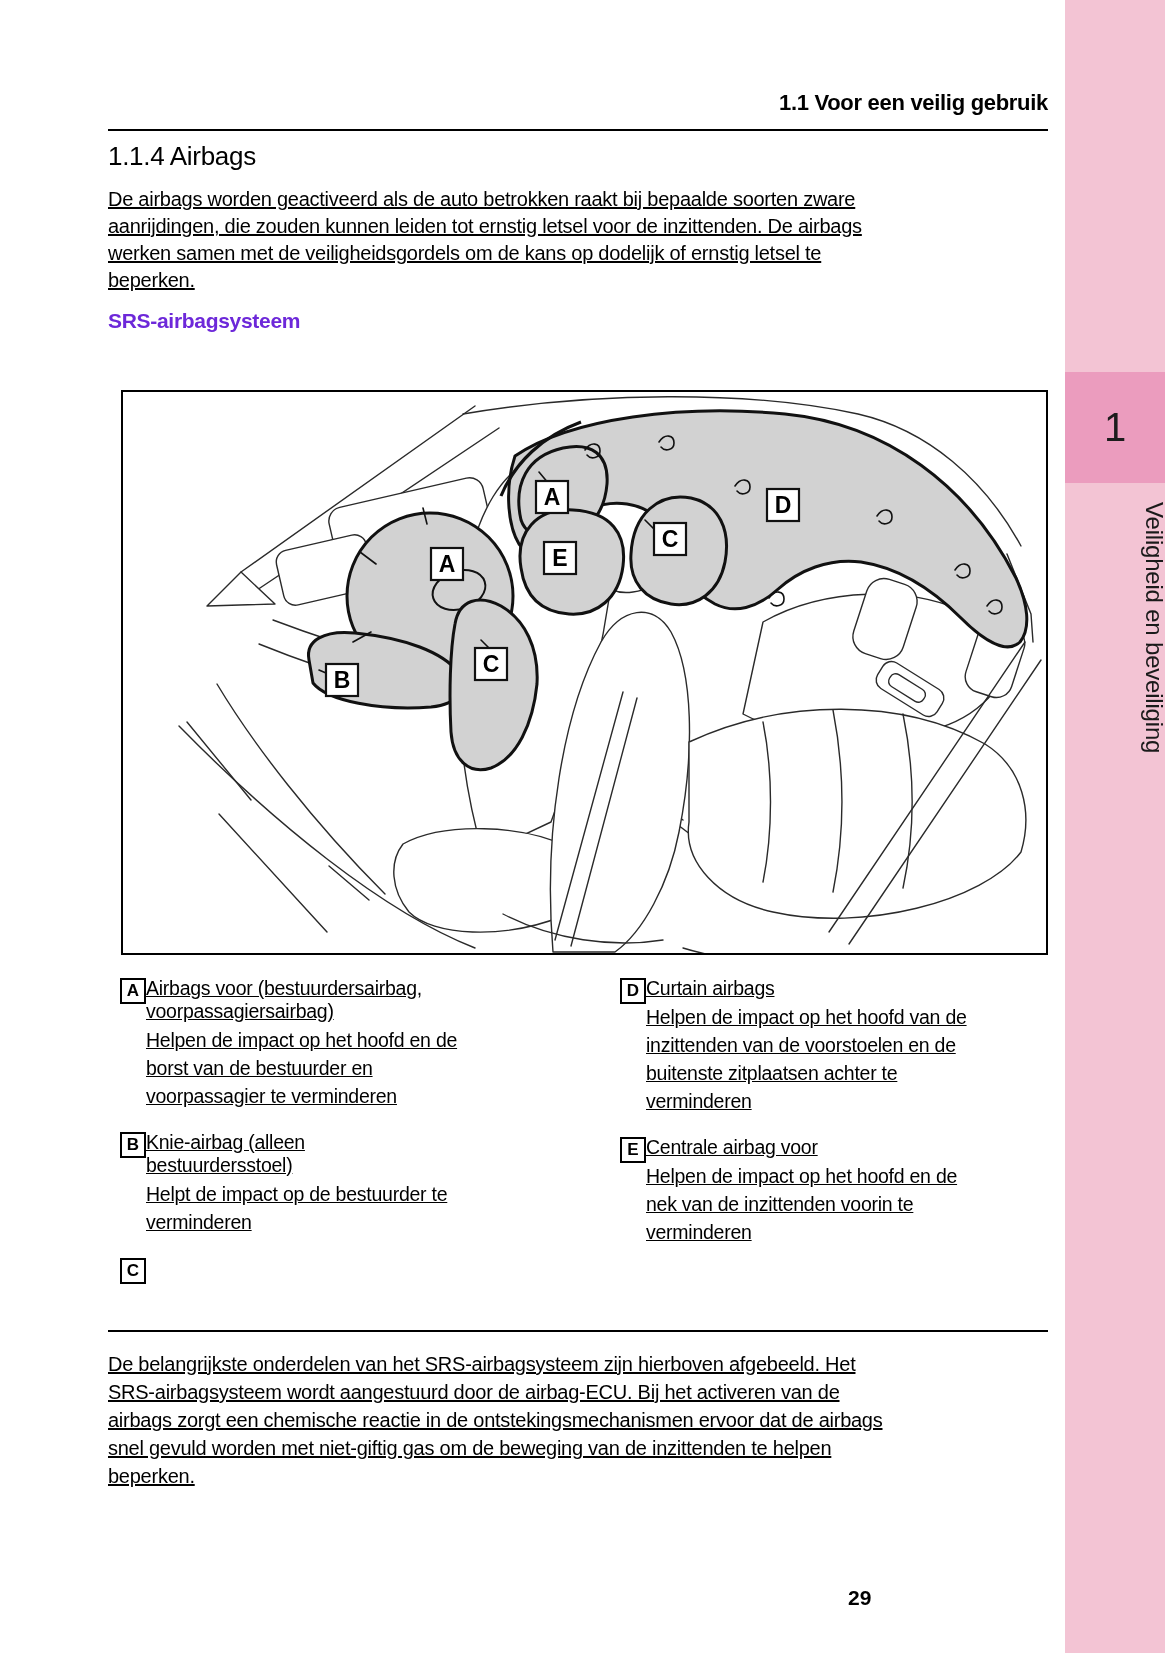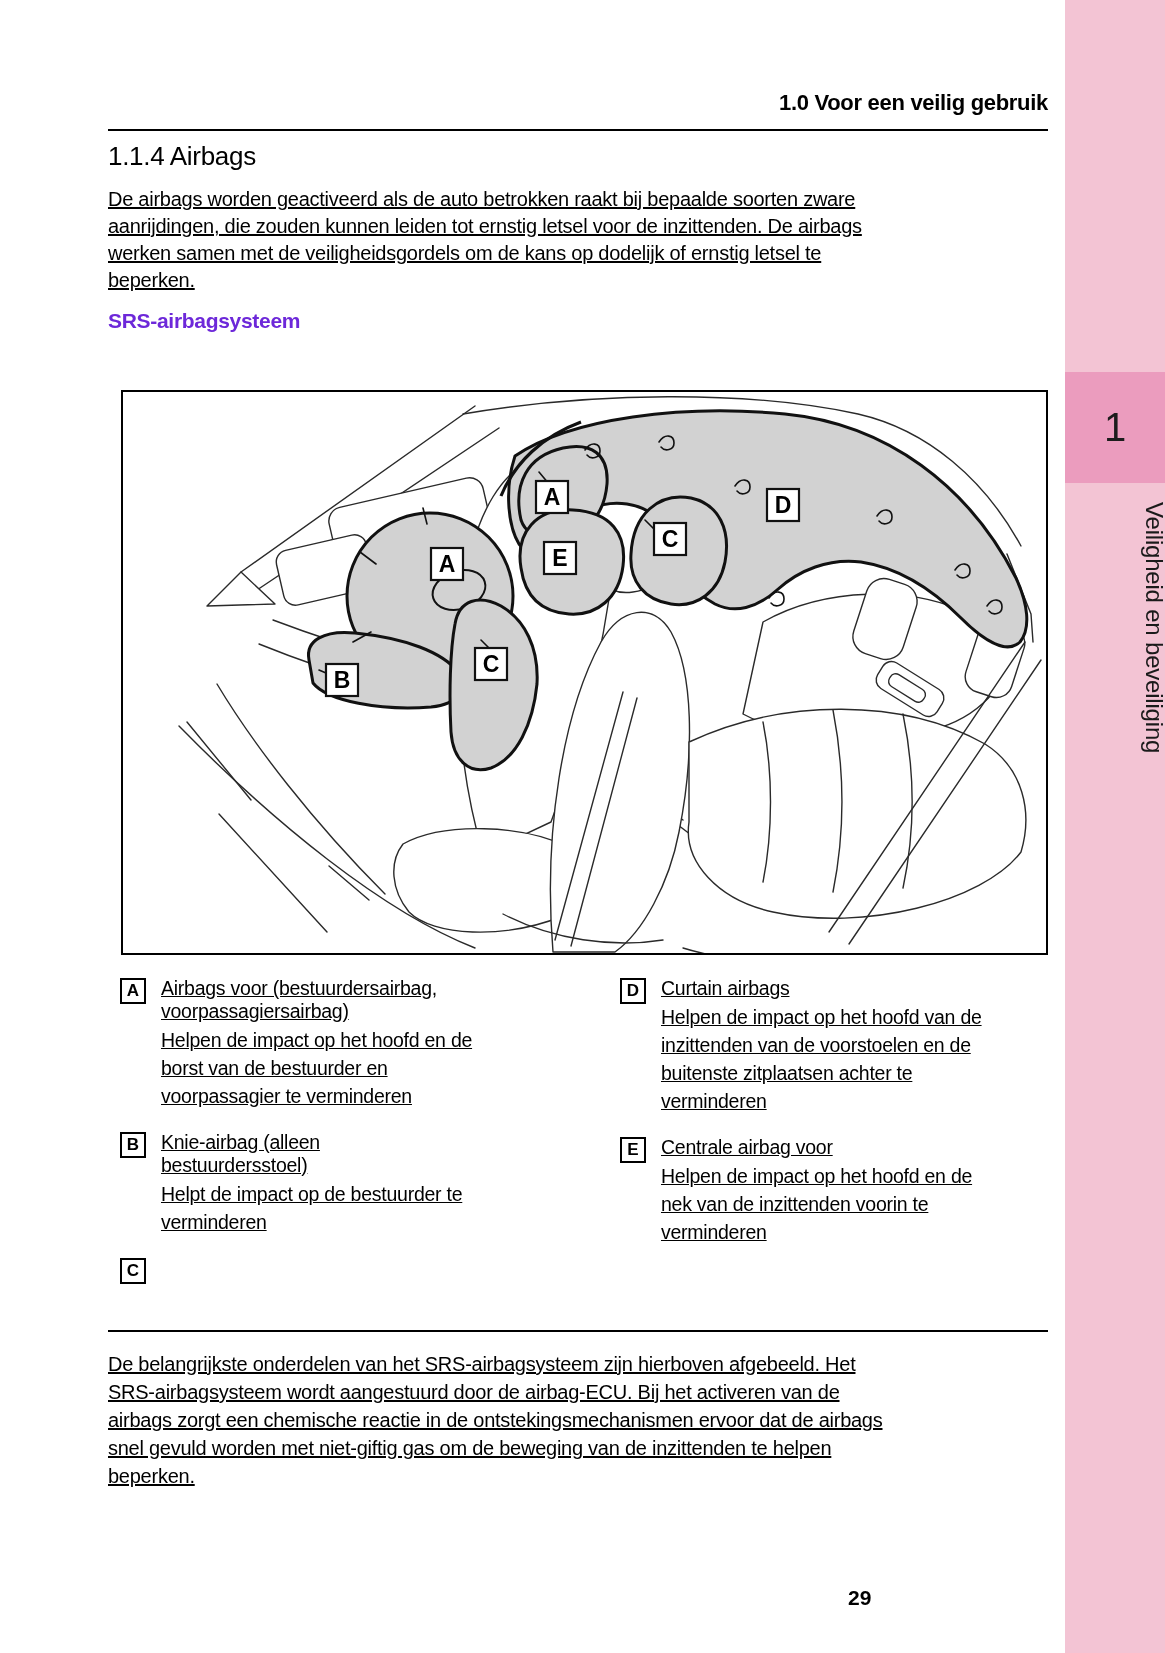--- a/index.html
+++ b/index.html
@@ -45,21 +45,21 @@
   .legend{left:0;top:977px;width:1165px;height:352px;}
   .legend-col{position:absolute;top:0;}
   .legend-col-left{left:120px;width:480px;}
   .legend-col-right{left:620px;width:430px;}
   .legend-item{display:flex;align-items:flex-start;margin-bottom:21px;}
   .legend-key{
     flex:0 0 auto;width:22px;height:22px;margin-top:1px;
     border:2px solid #000;background:#fff;
     font-size:17px;font-weight:700;line-height:22px;text-align:center;color:#000;
   }
-  .legend-text{margin-left:15px;}
+  .legend-text{}
   .legend-title{
     font-size:19.5px;line-height:23px;letter-spacing:-0.25px;color:#000;
   }
   .legend-desc{
     font-size:19.5px;line-height:28px;letter-spacing:-0.25px;color:#000;margin-top:3px;
   }
 
   .outro{
     left:108px;top:1350px;width:945px;
     font-size:20px;line-height:28px;letter-spacing:-0.25px;color:#000;
@@ -86,21 +86,21 @@
 </head>
 <body>
 
 <div class="abs sidebar" style="background:#f3c4d4;">
   <div class="chapter-tab" style="background:#eb9cbe;">
     <span class="chapter-number">1</span>
   </div>
   <div class="chapter-title">Veiligheid en beveiliging</div>
 </div>
 
-<div class="abs page-header">1.0  Voor een veilig gebruik</div>
+<div class="abs page-header">1.1  Voor een veilig gebruik</div>
 <div class="abs rule rule-top"></div>
 
 <div class="abs section-title">1.1.4  Airbags</div>
 <div class="abs intro prewrap">De airbags worden geactiveerd als de auto betrokken raakt bij bepaalde soorten zware
 aanrijdingen, die zouden kunnen leiden tot ernstig letsel voor de inzittenden. De airbags
 werken samen met de veiligheidsgordels om de kans op dodelijk of ernstig letsel te
 beperken.</div>
 <div class="abs subsection-title">SRS-airbagsysteem</div>
 
 <div class="abs figure">

